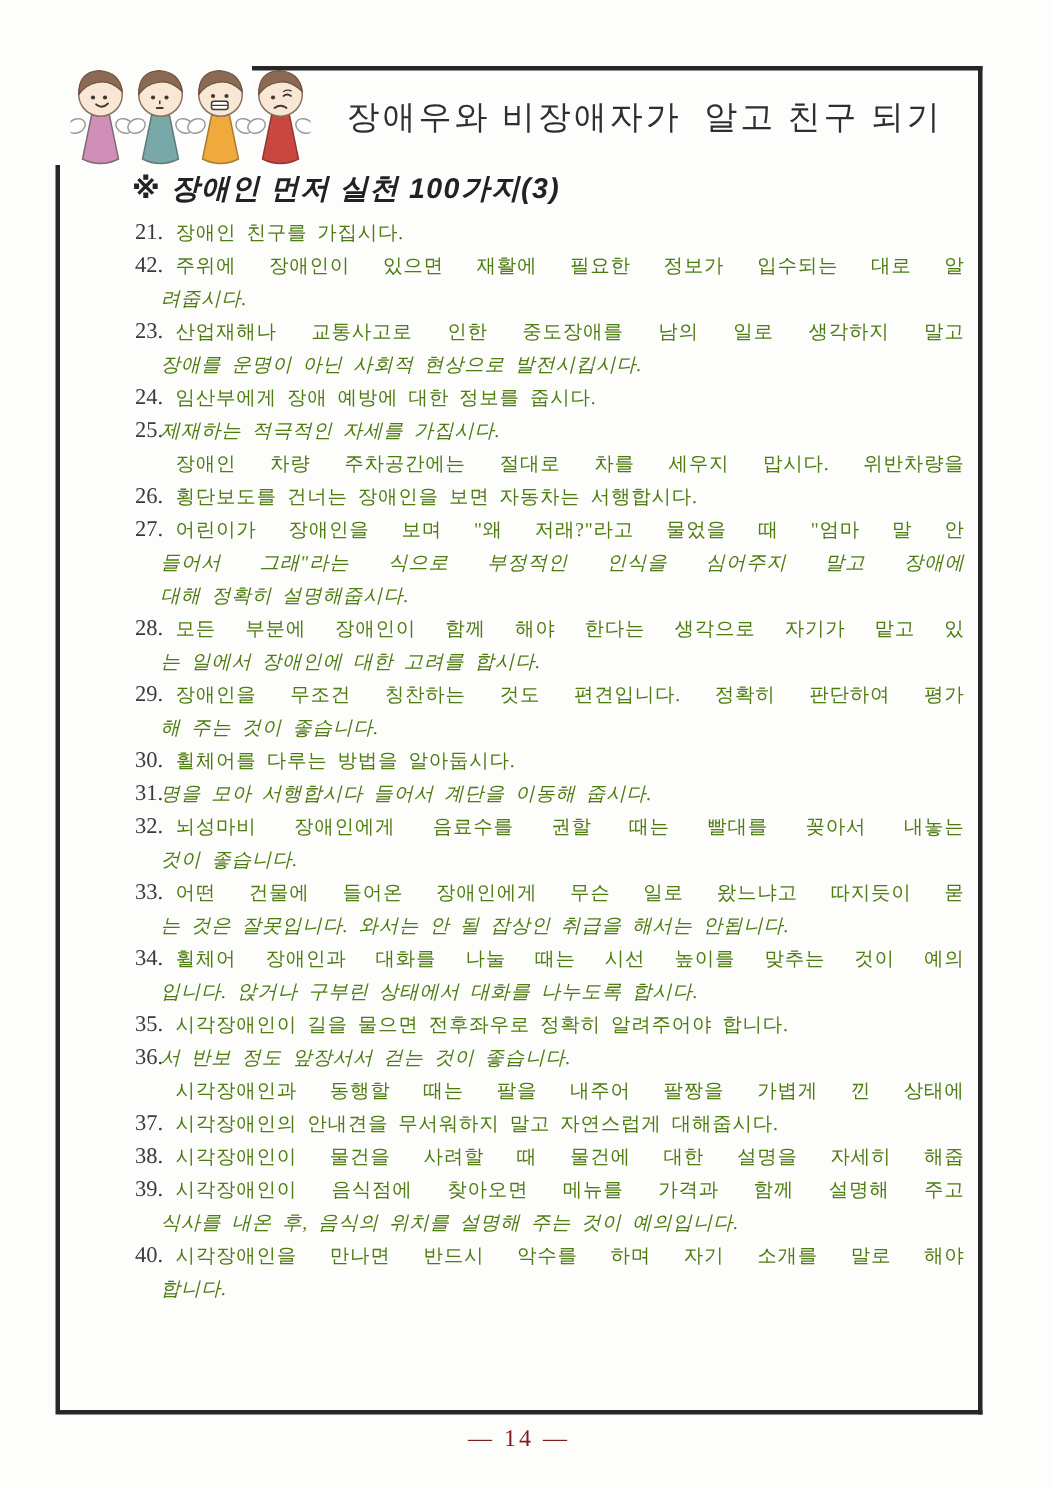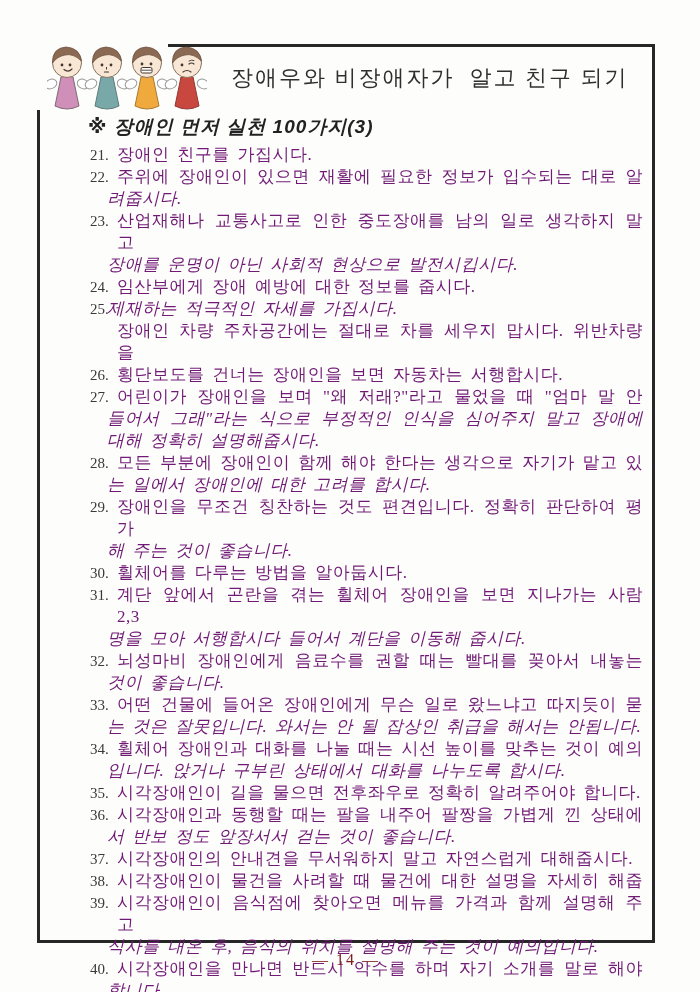--- a/index.html
+++ b/index.html
@@ -36,23 +36,23 @@
 
   
   .list{position:absolute;left:90px;top:144px;width:553px;}
   .item{position:relative;}
   .num{
     position:absolute;left:0;top:0;width:26px;
     font-size:15px;line-height:22px;color:#3a3a3a;
   }
   .line{
     margin-left:27px;
-    font-size:17px;line-height:22px;
+    font-size:13px;line-height:22px;
     letter-spacing:0.5px;word-spacing:3px;
-    color:#701a75;white-space:normal;
+    color:#4d7c0f;white-space:normal;
   }
   .line.cont{margin-left:17px;font-style:italic;}
   .line.just{text-align:justify;text-align-last:justify;}
 
   
   .page-number{
     position:absolute;left:37px;top:951px;width:618px;
     text-align:center;font-size:16px;letter-spacing:2px;color:#7f1d1d;
   }
 </style>
@@ -117,21 +117,21 @@
 <div class="header-title">장애우와 비장애자가  알고 친구 되기</div>
 
 <div class="section-title">※  장애인 먼저 실천 100가지(3)</div>
 
 <div class="list">
     <div class="item">
       <span class="num">21.</span>
       <div class="line">장애인 친구를 가집시다.</div>
     </div>
     <div class="item">
-      <span class="num">22.</span>
+      <span class="num">42.</span>
       <div class="line just">주위에 장애인이 있으면 재활에 필요한 정보가 입수되는 대로 알</div>
       <div class="line cont">려줍시다.</div>
     </div>
     <div class="item">
       <span class="num">23.</span>
       <div class="line just">산업재해나 교통사고로 인한 중도장애를 남의 일로 생각하지 말고</div>
       <div class="line cont">장애를 운명이 아닌 사회적 현상으로 발전시킵시다.</div>
     </div>
     <div class="item">
       <span class="num">24.</span>
@@ -161,21 +161,20 @@
       <span class="num">29.</span>
       <div class="line just">장애인을 무조건 칭찬하는 것도 편견입니다. 정확히 판단하여 평가</div>
       <div class="line cont">해 주는 것이 좋습니다.</div>
     </div>
     <div class="item">
       <span class="num">30.</span>
       <div class="line">휠체어를 다루는 방법을 알아둡시다.</div>
     </div>
     <div class="item">
       <span class="num">31.</span>
-      <div class="line just">계단 앞에서 곤란을 겪는 휠체어 장애인을 보면 지나가는 사람 2,3</div>
       <div class="line cont">명을 모아 서행합시다 들어서 계단을 이동해 줍시다.</div>
     </div>
     <div class="item">
       <span class="num">32.</span>
       <div class="line just">뇌성마비 장애인에게 음료수를 권할 때는 빨대를 꽂아서 내놓는</div>
       <div class="line cont">것이 좋습니다.</div>
     </div>
     <div class="item">
       <span class="num">33.</span>
       <div class="line just">어떤 건물에 들어온 장애인에게 무슨 일로 왔느냐고 따지듯이 묻</div>
@@ -185,22 +184,22 @@
       <span class="num">34.</span>
       <div class="line just">휠체어 장애인과 대화를 나눌 때는 시선 높이를 맞추는 것이 예의</div>
       <div class="line cont">입니다. 앉거나 구부린 상태에서 대화를 나누도록 합시다.</div>
     </div>
     <div class="item">
       <span class="num">35.</span>
       <div class="line">시각장애인이 길을 물으면 전후좌우로 정확히 알려주어야 합니다.</div>
     </div>
     <div class="item">
       <span class="num">36.</span>
+      <div class="line cont">서 반보 정도 앞장서서 걷는 것이 좋습니다.</div>
       <div class="line just">시각장애인과 동행할 때는 팔을 내주어 팔짱을 가볍게 낀 상태에</div>
-      <div class="line cont">서 반보 정도 앞장서서 걷는 것이 좋습니다.</div>
     </div>
     <div class="item">
       <span class="num">37.</span>
       <div class="line">시각장애인의 안내견을 무서워하지 말고 자연스럽게 대해줍시다.</div>
     </div>
     <div class="item">
       <span class="num">38.</span>
       <div class="line just">시각장애인이 물건을 사려할 때 물건에 대한 설명을 자세히 해줍</div>
     </div>
     <div class="item">

